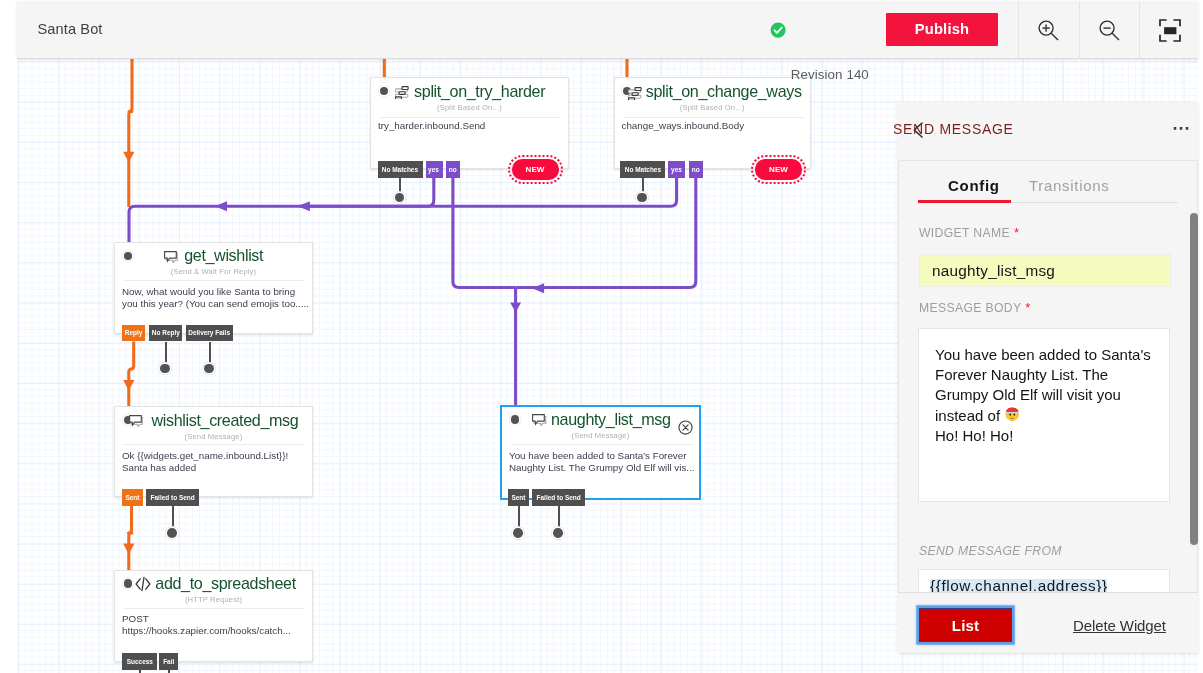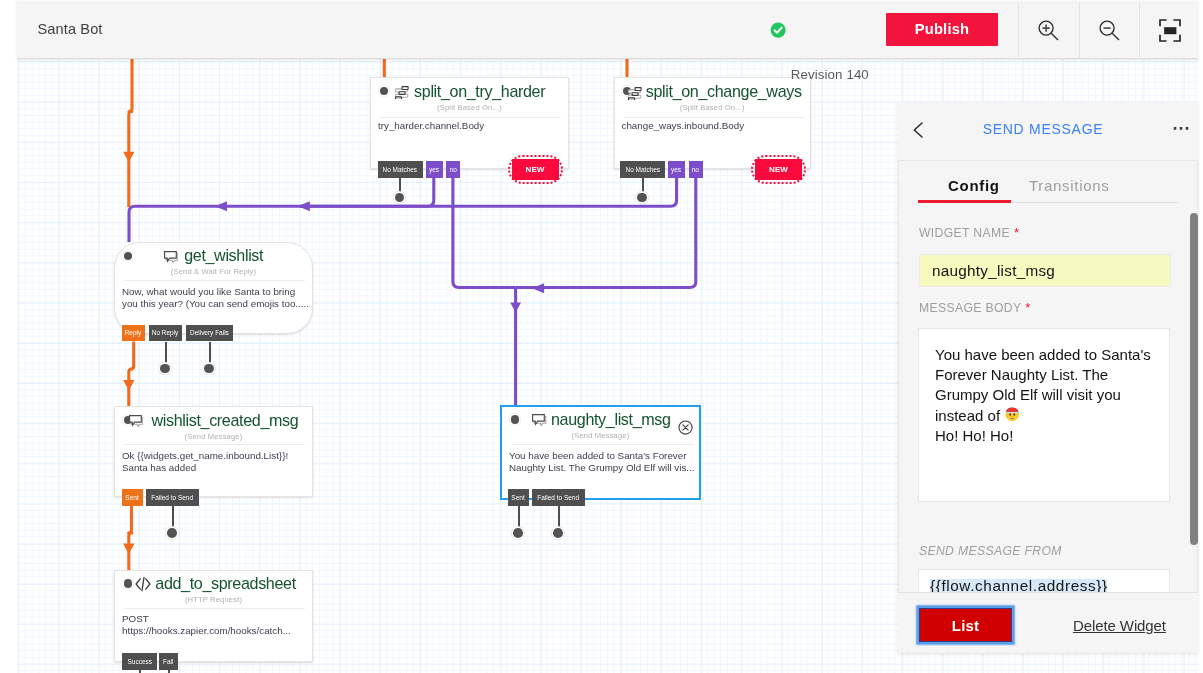--- a/index.html
+++ b/index.html
@@ -40,42 +40,42 @@
   .w-dot{position:absolute;left:8.8px;top:8.8px;width:8.2px;height:8.2px;border-radius:50%;background:#535353;
      box-shadow:0 0 0 1.3px #fff, 0 0 0 2.1px #ececec;}
   .w-icon{position:absolute;}
   .w-title{position:absolute;color:#14532d;letter-spacing:-.35px;white-space:nowrap;}
   .w-sub{position:absolute;width:100%;text-align:center;font-size:7.6px;color:#b0b0b0;letter-spacing:.15px;line-height:9px;}
   .w-rule{position:absolute;height:1px;background:#ececec;}
   .w-body{position:absolute;font-size:9.8px;color:#3c3c4d;line-height:12.0px;height:24.5px;overflow:hidden;letter-spacing:0;}
   .w-close{position:absolute;width:15px;height:15px;cursor:pointer;}
 
   
-  .port{position:absolute;height:16.6px;background:#4f4f4f;color:#fff;font-size:7.8px;font-weight:normal;
+  .port{position:absolute;height:16.6px;background:#4f4f4f;color:#fff;font-size:7.8px;font-weight:bold;
     display:flex;align-items:center;justify-content:center;box-sizing:border-box;
     letter-spacing:0;white-space:nowrap;cursor:pointer;overflow:hidden;}
   .port > span{display:inline-block;transform:scaleX(.83);transform-origin:center;}
   .port.orange{background:#ed7219;}
   .port.purple{background:#7d4dc9;}
   .portline{position:absolute;width:2px;background:#4f4f4f;}
   .portdot{position:absolute;width:9.6px;height:9.6px;border-radius:50%;background:#535353;
     box-shadow:0 0 0 1.3px #fff,0 0 0 2.1px #e6e6e6;}
-  .newbtn{position:absolute;background:#fa0a3c;border-radius:1px;
+  .newbtn{position:absolute;background:#fa0a3c;border-radius:10px;
     color:#fff;font-size:8px;font-weight:bold;display:flex;align-items:center;justify-content:center;
     cursor:pointer;letter-spacing:.1px;}
   .newbtn::after{content:"";position:absolute;left:-4px;top:-4px;right:-4px;bottom:-4px;
     border:2px dotted #fa0a3c;border-radius:15px;}
 
   
   #panel{position:absolute;left:898px;top:102px;width:300px;height:551px;background:#f5f5f5;
     border:1px solid #e6e6e6;box-sizing:border-box;box-shadow:0 1px 3px rgba(0,0,0,.13);}
   #panel-head{position:absolute;left:898px;top:102px;width:300px;height:59px;background:#f5f5f5;
     border-bottom:1px solid #e6e6e6;box-sizing:border-box;}
-  #panel-title{position:absolute;left:893px;width:300px;top:121px;text-align:center;font-size:14px;
-    color:#3b82f6;letter-spacing:.72px;}
+  #panel-title{position:absolute;left:893px;width:300px;top:121px;font-size:14px;
+    color:#7f1d1d;letter-spacing:.72px;}
   #back-icon{position:absolute;left:909px;top:120px;width:20px;height:20px;cursor:pointer;}
   #more-icon{position:absolute;left:1172px;top:118px;font-size:18px;color:#3a3a3a;line-height:20px;
     cursor:pointer;letter-spacing:1.5px;font-weight:bold;}
   .tab{position:absolute;top:177px;font-size:15px;letter-spacing:.7px;}
   #tab-config{left:948px;color:#141414;font-weight:bold;}
   #tab-transitions{left:1029px;color:#a0a0a0;}
   #tab-underline{position:absolute;left:918px;top:200px;width:93px;height:2.5px;background:#ed1b2e;}
   #tabs-rule{position:absolute;left:1011px;top:201.5px;width:167px;height:1px;background:#e0e0e0;}
   .flabel{position:absolute;font-size:12.2px;color:#9e9e9e;letter-spacing:.35px;}
   #lbl-widget-name{left:919px;top:225px;}
@@ -151,21 +151,21 @@
           <div class="w-icon" style="left:24px;top:7.2px"><svg viewBox="0 0 13.5 13.5" width="13.5" height="13.5">
               <rect x="4.2" y="2.9" width="12.3" height="3.1" rx="1.5" fill="#fff" stroke="#a8a8a8" stroke-width="1.1" transform="translate(-4 0)"></rect>
               <rect x="4.1" y="8.2" width="12.9" height="3.1" rx="1.5" fill="#fff" stroke="#a8a8a8" stroke-width="1.1" transform="translate(-4 0)"></rect>
               <rect x="11.1" y="0.6" width="6.0" height="2.9" rx="0.5" fill="#fff" stroke="#3a3a3a" stroke-width="1.15" transform="translate(-4 0)"></rect>
               <rect x="8.1" y="5.7" width="6.0" height="2.6" rx="0.5" fill="#fff" stroke="#3a3a3a" stroke-width="1.15" transform="translate(-4 0)"></rect>
               <rect x="4.5" y="10.8" width="6.0" height="2.5" rx="0.5" fill="#fff" stroke="#3a3a3a" stroke-width="1.15" transform="translate(-4 0)"></rect>
             </svg></div>
           <div class="w-title" style="left:43.1px;top:3.5px;font-size:16.1px">split_on_try_harder</div>
           <div class="w-sub" style="top:24.5px">(Split Based On...)</div>
           <div class="w-rule" style="left:9px;top:38.5px;width:181px"></div>
-          <div class="w-body" style="left:7px;top:42.2px;width:189px">try_harder.channel.Body</div>
+          <div class="w-body" style="left:7px;top:42.2px;width:189px">try_harder.inbound.Send</div>
         </div>
         <div class="port " style="left:360.5px;top:102px;width:45px;">
           <span>No Matches</span>
         </div>
         <div class="portline" style="left:382px;top:119px;height:14.5px"></div>
         <div class="portdot" style="left:377.5px;top:133.5px"></div>
         <div class="port purple" style="left:408.5px;top:102px;width:17px;">
           <span>yes</span>
         </div>
         <div class="port purple" style="left:429px;top:102px;width:14px;">
@@ -191,21 +191,21 @@
         </div>
         <div class="portline" style="left:624.65px;top:119px;height:14.5px"></div>
         <div class="portdot" style="left:620.15px;top:133.5px"></div>
         <div class="port purple" style="left:651px;top:102px;width:17px;">
           <span>yes</span>
         </div>
         <div class="port purple" style="left:671.6px;top:102px;width:14.3px;">
           <span>no</span>
         </div>
         <div class="newbtn" style="left:738px;top:100px;width:47px;height:21px">NEW</div>
-        <div class="widget" style="left:97px;top:182.8px;width:199px;height:92px;border-radius:26px;">
+        <div class="widget" style="left:97px;top:182.8px;width:199px;height:92px;">
           <div class="w-dot"></div>
           <div class="w-icon" style="left:48.8px;top:6.5px"><svg viewBox="0 0 14.4 12.2" width="14.4" height="12.2">
               <path d="M2.1 2.6 H13.8 V9.2 H11.0 L9.0 11.7 L8.6 9.2 H2.1 Z" fill="#fff" stroke="#a3a3a3" stroke-width="1.05"></path>
               <path d="M0.6 0.6 H12.3 V7.2 H5.6 L3.6 10.1 L3.2 7.2 H0.6 Z" fill="#fff" stroke="#4a4a4a" stroke-width="1.15"></path>
             </svg></div>
           <div class="w-title" style="left:69.2px;top:3.5px;font-size:16.1px">get_wishlist</div>
           <div class="w-sub" style="top:24.5px">(Send &amp; Wait For Reply)</div>
           <div class="w-rule" style="left:9px;top:37.2px;width:181px"></div>
           <div class="w-body" style="left:7px;top:43px;width:189px">Now, what would you like Santa to bring you this year? (You can send emojis too.....</div>
         </div>

